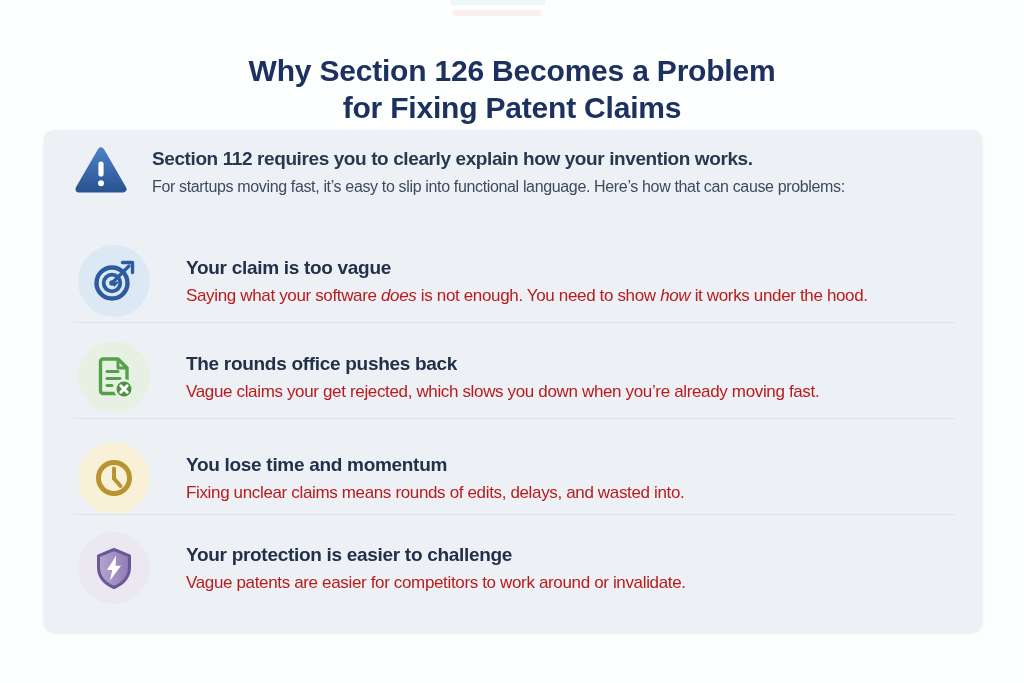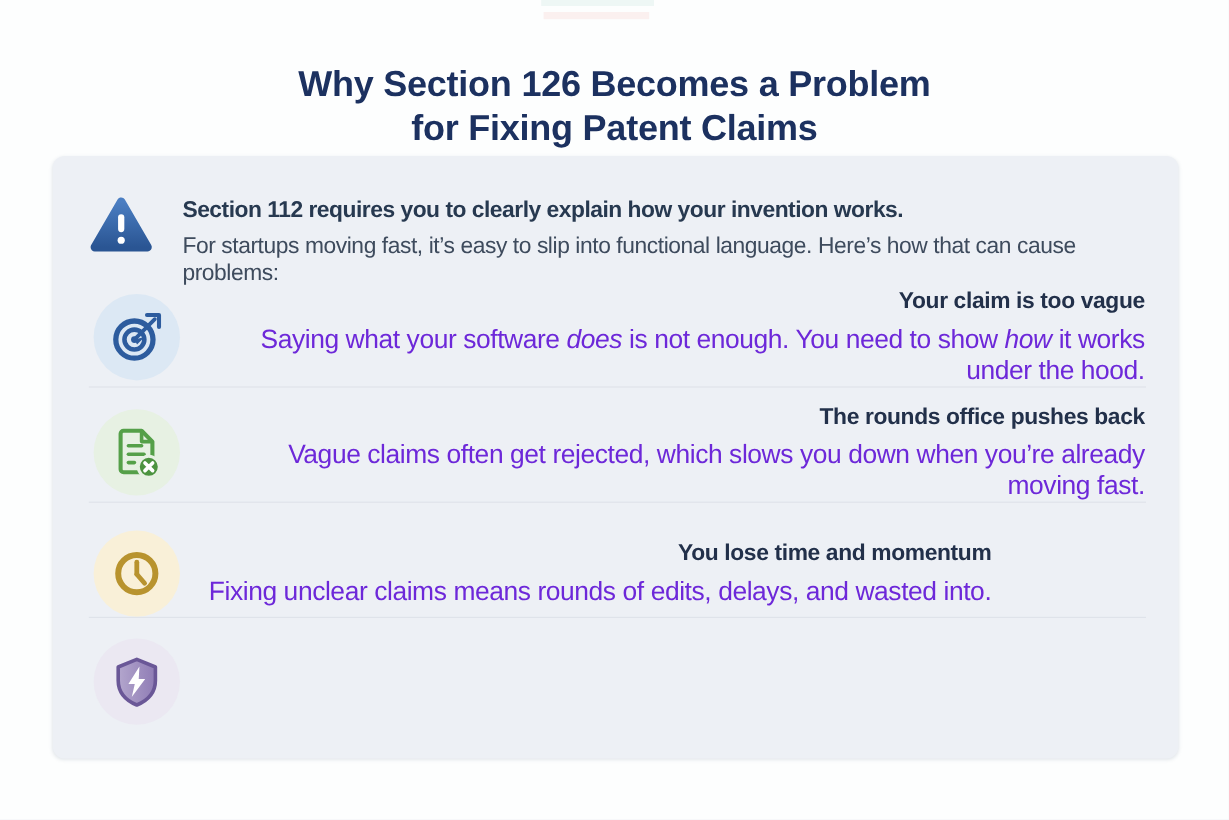--- a/index.html
+++ b/index.html
@@ -19,53 +19,53 @@
     font-size:30px;line-height:37px;letter-spacing:-0.2px;
   }
 
   .panel{
     position:absolute;left:44px;top:130px;width:938px;height:502px;
     background:#edf0f5;border-radius:10px;
     box-shadow:0 1px 3px rgba(110,125,150,0.18);
   }
 
   .panel-header{
-    position:absolute;left:30px;top:32px;right:28px;
+    position:absolute;left:30px;top:15px;right:28px;
     display:flex;gap:22px;align-items:flex-start;
   }
   .warn-wrap{flex:none;width:56px;padding-top:1px;}
   .panel-heading{
     font-size:19px;font-weight:700;color:#273950;
     letter-spacing:-0.4px;margin:3px 0 8px 0;
   }
   .panel-subheading{
-    font-size:19px;color:#3e4b5d;letter-spacing:-0.35px;
+    font-size:16px;color:#3e4b5d;letter-spacing:-0.35px;
   }
 
   .row{
     position:absolute;left:34px;right:28px;height:72px;
-    display:flex;align-items:center;gap:24px;text-align:right;
+    display:flex;align-items:center;gap:36px;
   }
   .row-1{top:115px}.row-2{top:211px}.row-3{top:312px}.row-4{top:402px}
 
   .icon-circle{
     flex:none;width:72px;height:72px;border-radius:50%;
     display:flex;align-items:center;justify-content:center;
   }
   .bg-blue{background:#dce8f4}
   .bg-green{background:#e7f1e3}
   .bg-gold{background:#f9f0d8}
   .bg-purple{background:#ebe8f2}
 
   .row-title{
     font-size:19px;font-weight:700;color:#22304a;
     letter-spacing:-0.3px;margin:0 0 7px 0;
   }
   .row-desc{
-    font-size:22px;color:#6d28d9;letter-spacing:-0.35px;margin:0;
+    font-size:17px;color:#b91c1c;letter-spacing:-0.35px;margin:0;
   }
   .row-desc em{font-style:italic;}
 
   .divider{
     position:absolute;left:30px;width:881px;height:1px;background:#dfe3ea;
   }
   .div-1{top:192px}.div-2{top:288px}.div-3{top:384px}
 </style>
 </head>
 <body>
@@ -126,21 +126,21 @@
         <path d="M27 5 v9 h9" fill="none" stroke="#55a049" stroke-width="3" stroke-linejoin="round"></path>
         <line x1="16" y1="17.5" x2="27" y2="17.5" stroke="#55a049" stroke-width="3" stroke-linecap="round"></line>
         <line x1="16" y1="24.5" x2="29" y2="24.5" stroke="#55a049" stroke-width="3" stroke-linecap="round"></line>
         <line x1="16" y1="31.5" x2="21" y2="31.5" stroke="#55a049" stroke-width="3" stroke-linecap="round"></line>
         <circle cx="33" cy="35" r="8.8" fill="#4c9340" stroke="#e7f1e3" stroke-width="2.6"></circle>
         <path d="M29.8 31.8 L36.2 38.2 M36.2 31.8 L29.8 38.2" stroke="#ffffff" stroke-width="3" stroke-linecap="round"></path>
       </svg>
     </div>
     <div>
       <p class="row-title">The rounds office pushes back</p>
-      <p class="row-desc"><span>Vague claims often get rejected, which slows you down when you’re already moving fast.</span></p>
+      <p class="row-desc"><span>Vague claims your get rejected, which slows you down when you’re already moving fast.</span></p>
     </div>
   </div>
 
   <div class="divider div-2"></div>
 
   <div class="row row-3">
     <div class="icon-circle bg-gold">
       <svg width="46" height="46" viewBox="0 0 46 46">
         <circle cx="23" cy="23" r="15.5" fill="none" stroke="#b8932e" stroke-width="5"></circle>
         <line x1="23" y1="23.5" x2="23" y2="13.5" stroke="#b8932e" stroke-width="4" stroke-linecap="round"></line>
@@ -161,15 +161,19 @@
         <defs>
           <linearGradient id="gs" x1="0" y1="0" x2="1" y2="0">
             <stop offset="0" stop-color="#b3a6cd"></stop>
             <stop offset="1" stop-color="#8f7cb5"></stop>
           </linearGradient>
         </defs>
         <path d="M23 4.5 L38.5 10.8 V22 c0 10.3 -6.3 16.6 -15.5 20.5 c-9.2 -3.9 -15.5 -10.2 -15.5 -20.5 V10.8 Z" fill="url(#gs)" stroke="#6a5797" stroke-width="3" stroke-linejoin="round"></path>
         <path d="M25.2 10.5 L16 25 h5.3 L18.8 35.8 L30 20.8 h-5.4 Z" fill="#ffffff"></path>
       </svg>
     </div>
+    <div>
+      <p class="row-title">Your protection is easier to challenge</p>
+      <p class="row-desc"><span>Vague patents are easier for competitors to work around or invalidate.</span></p>
+    </div>
   </div>
 
 </div>
 
 </body></html>

